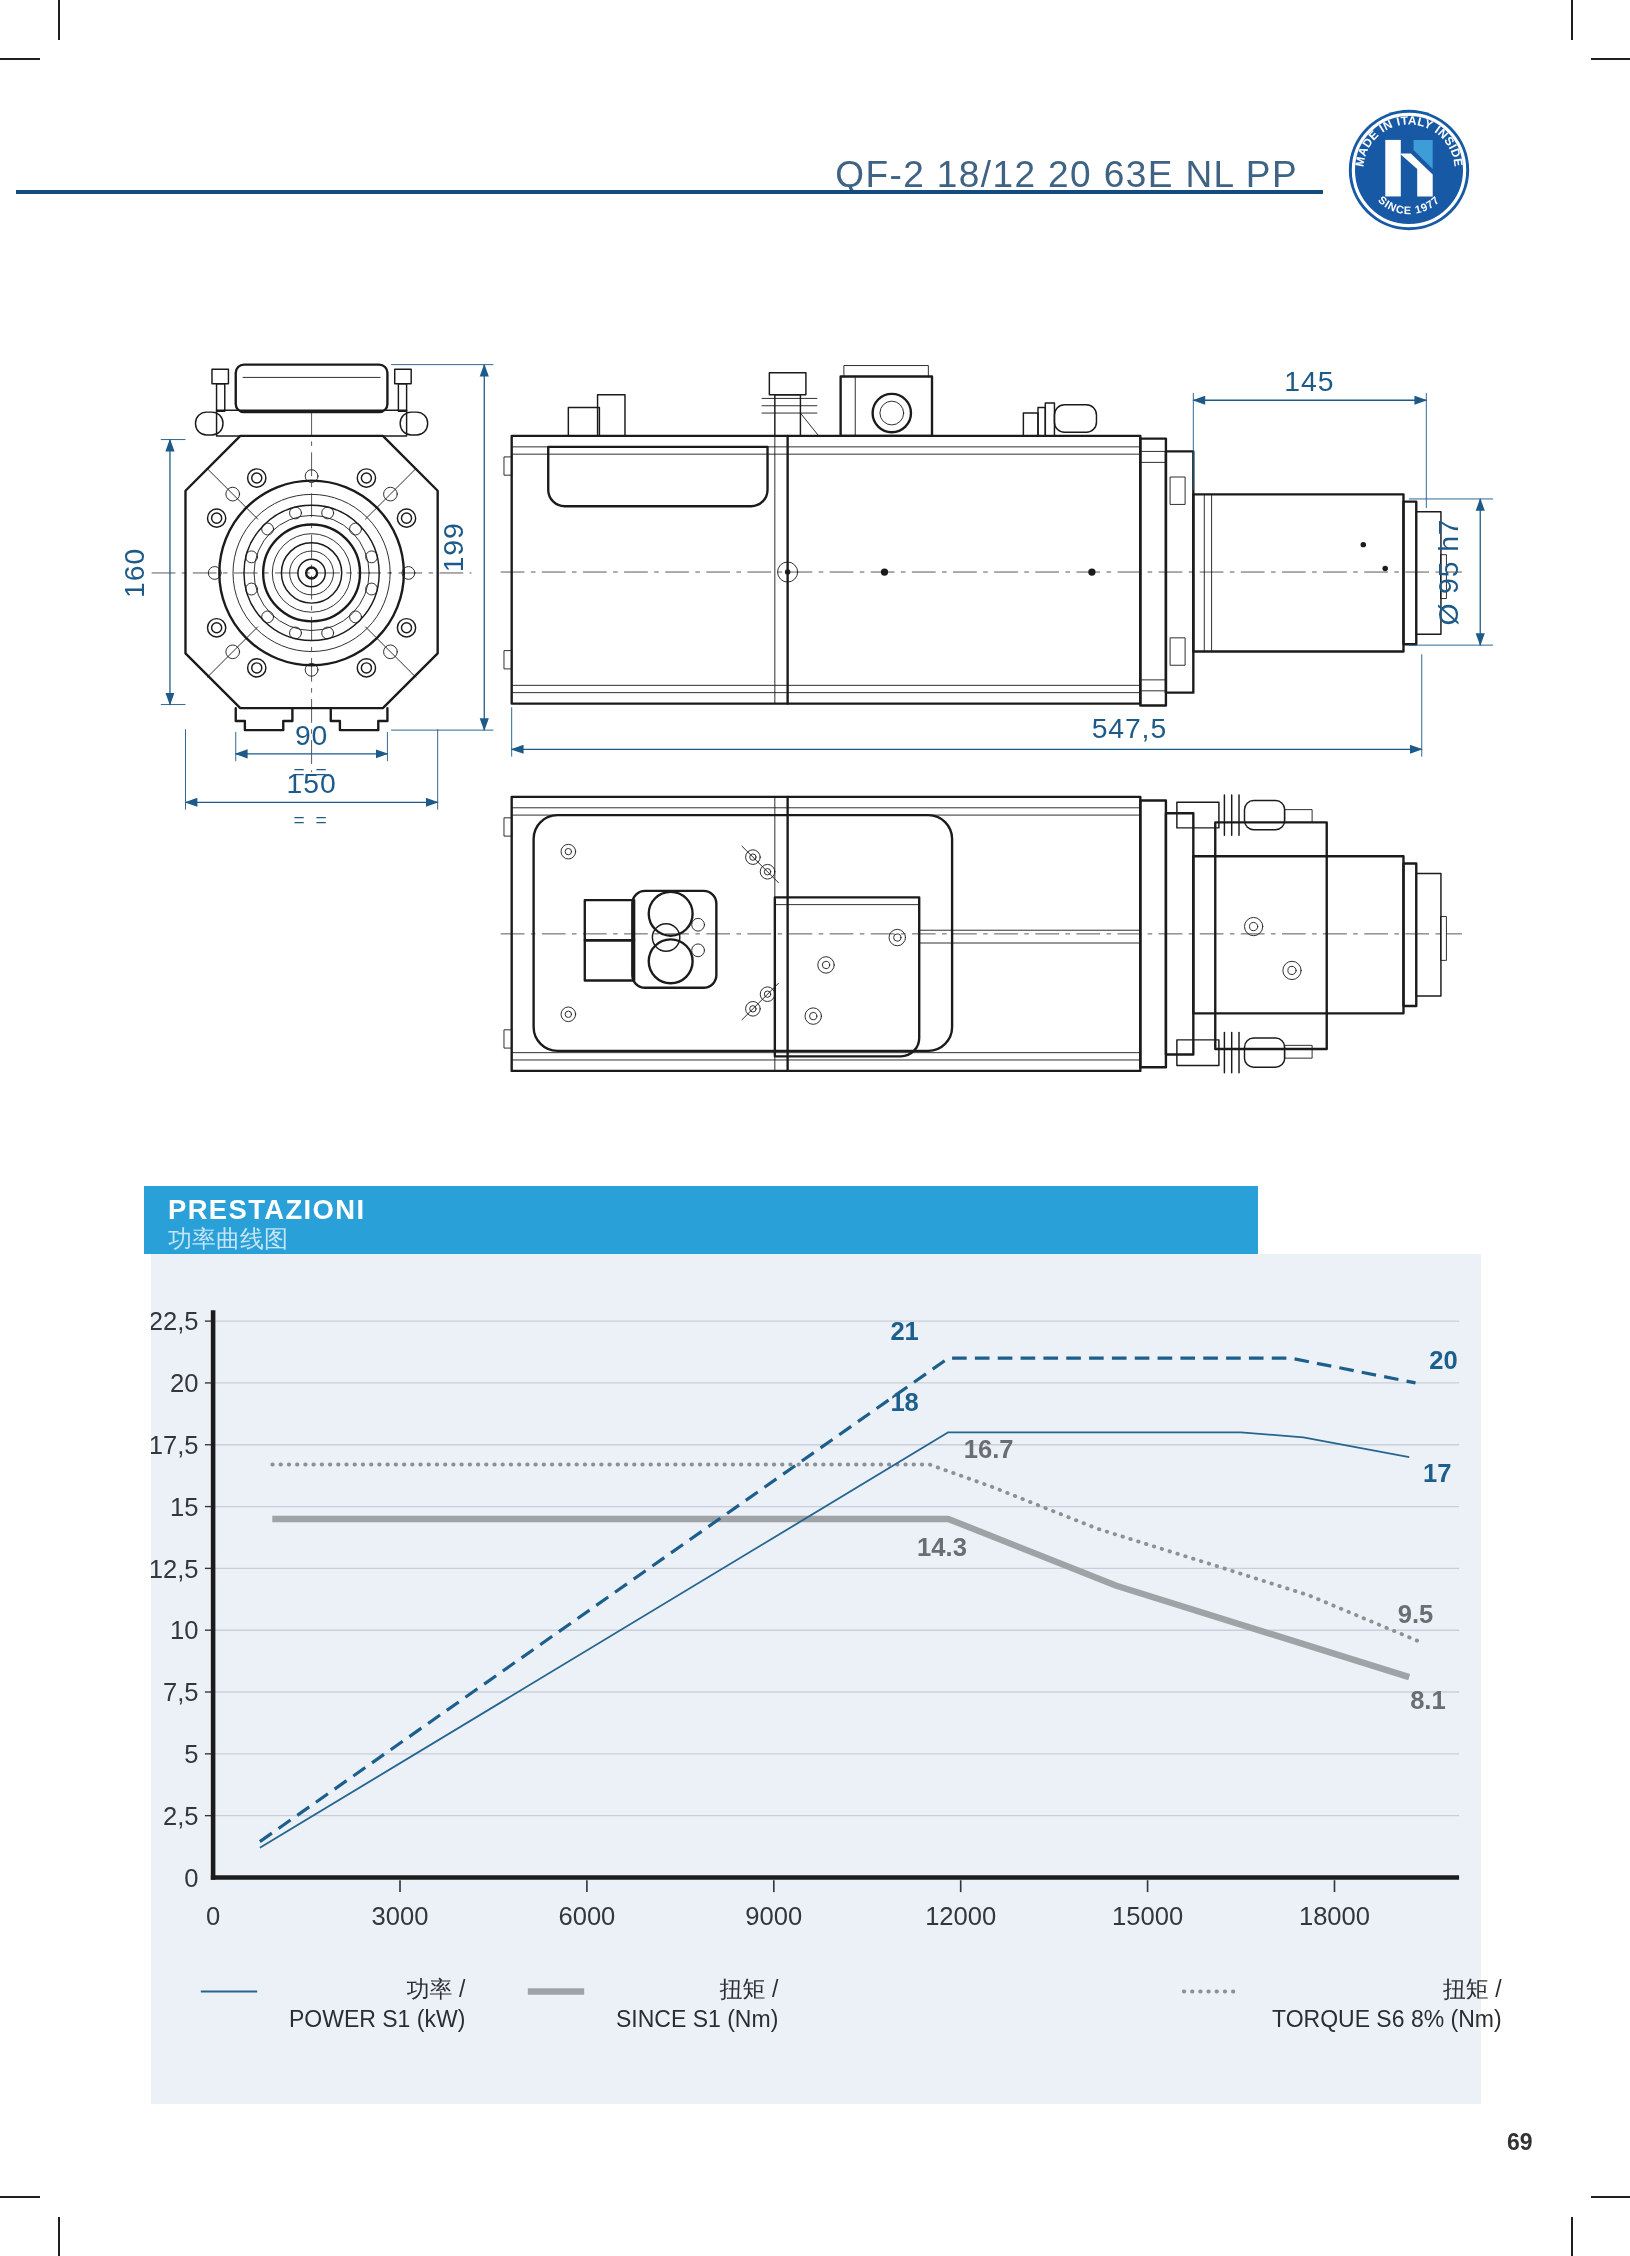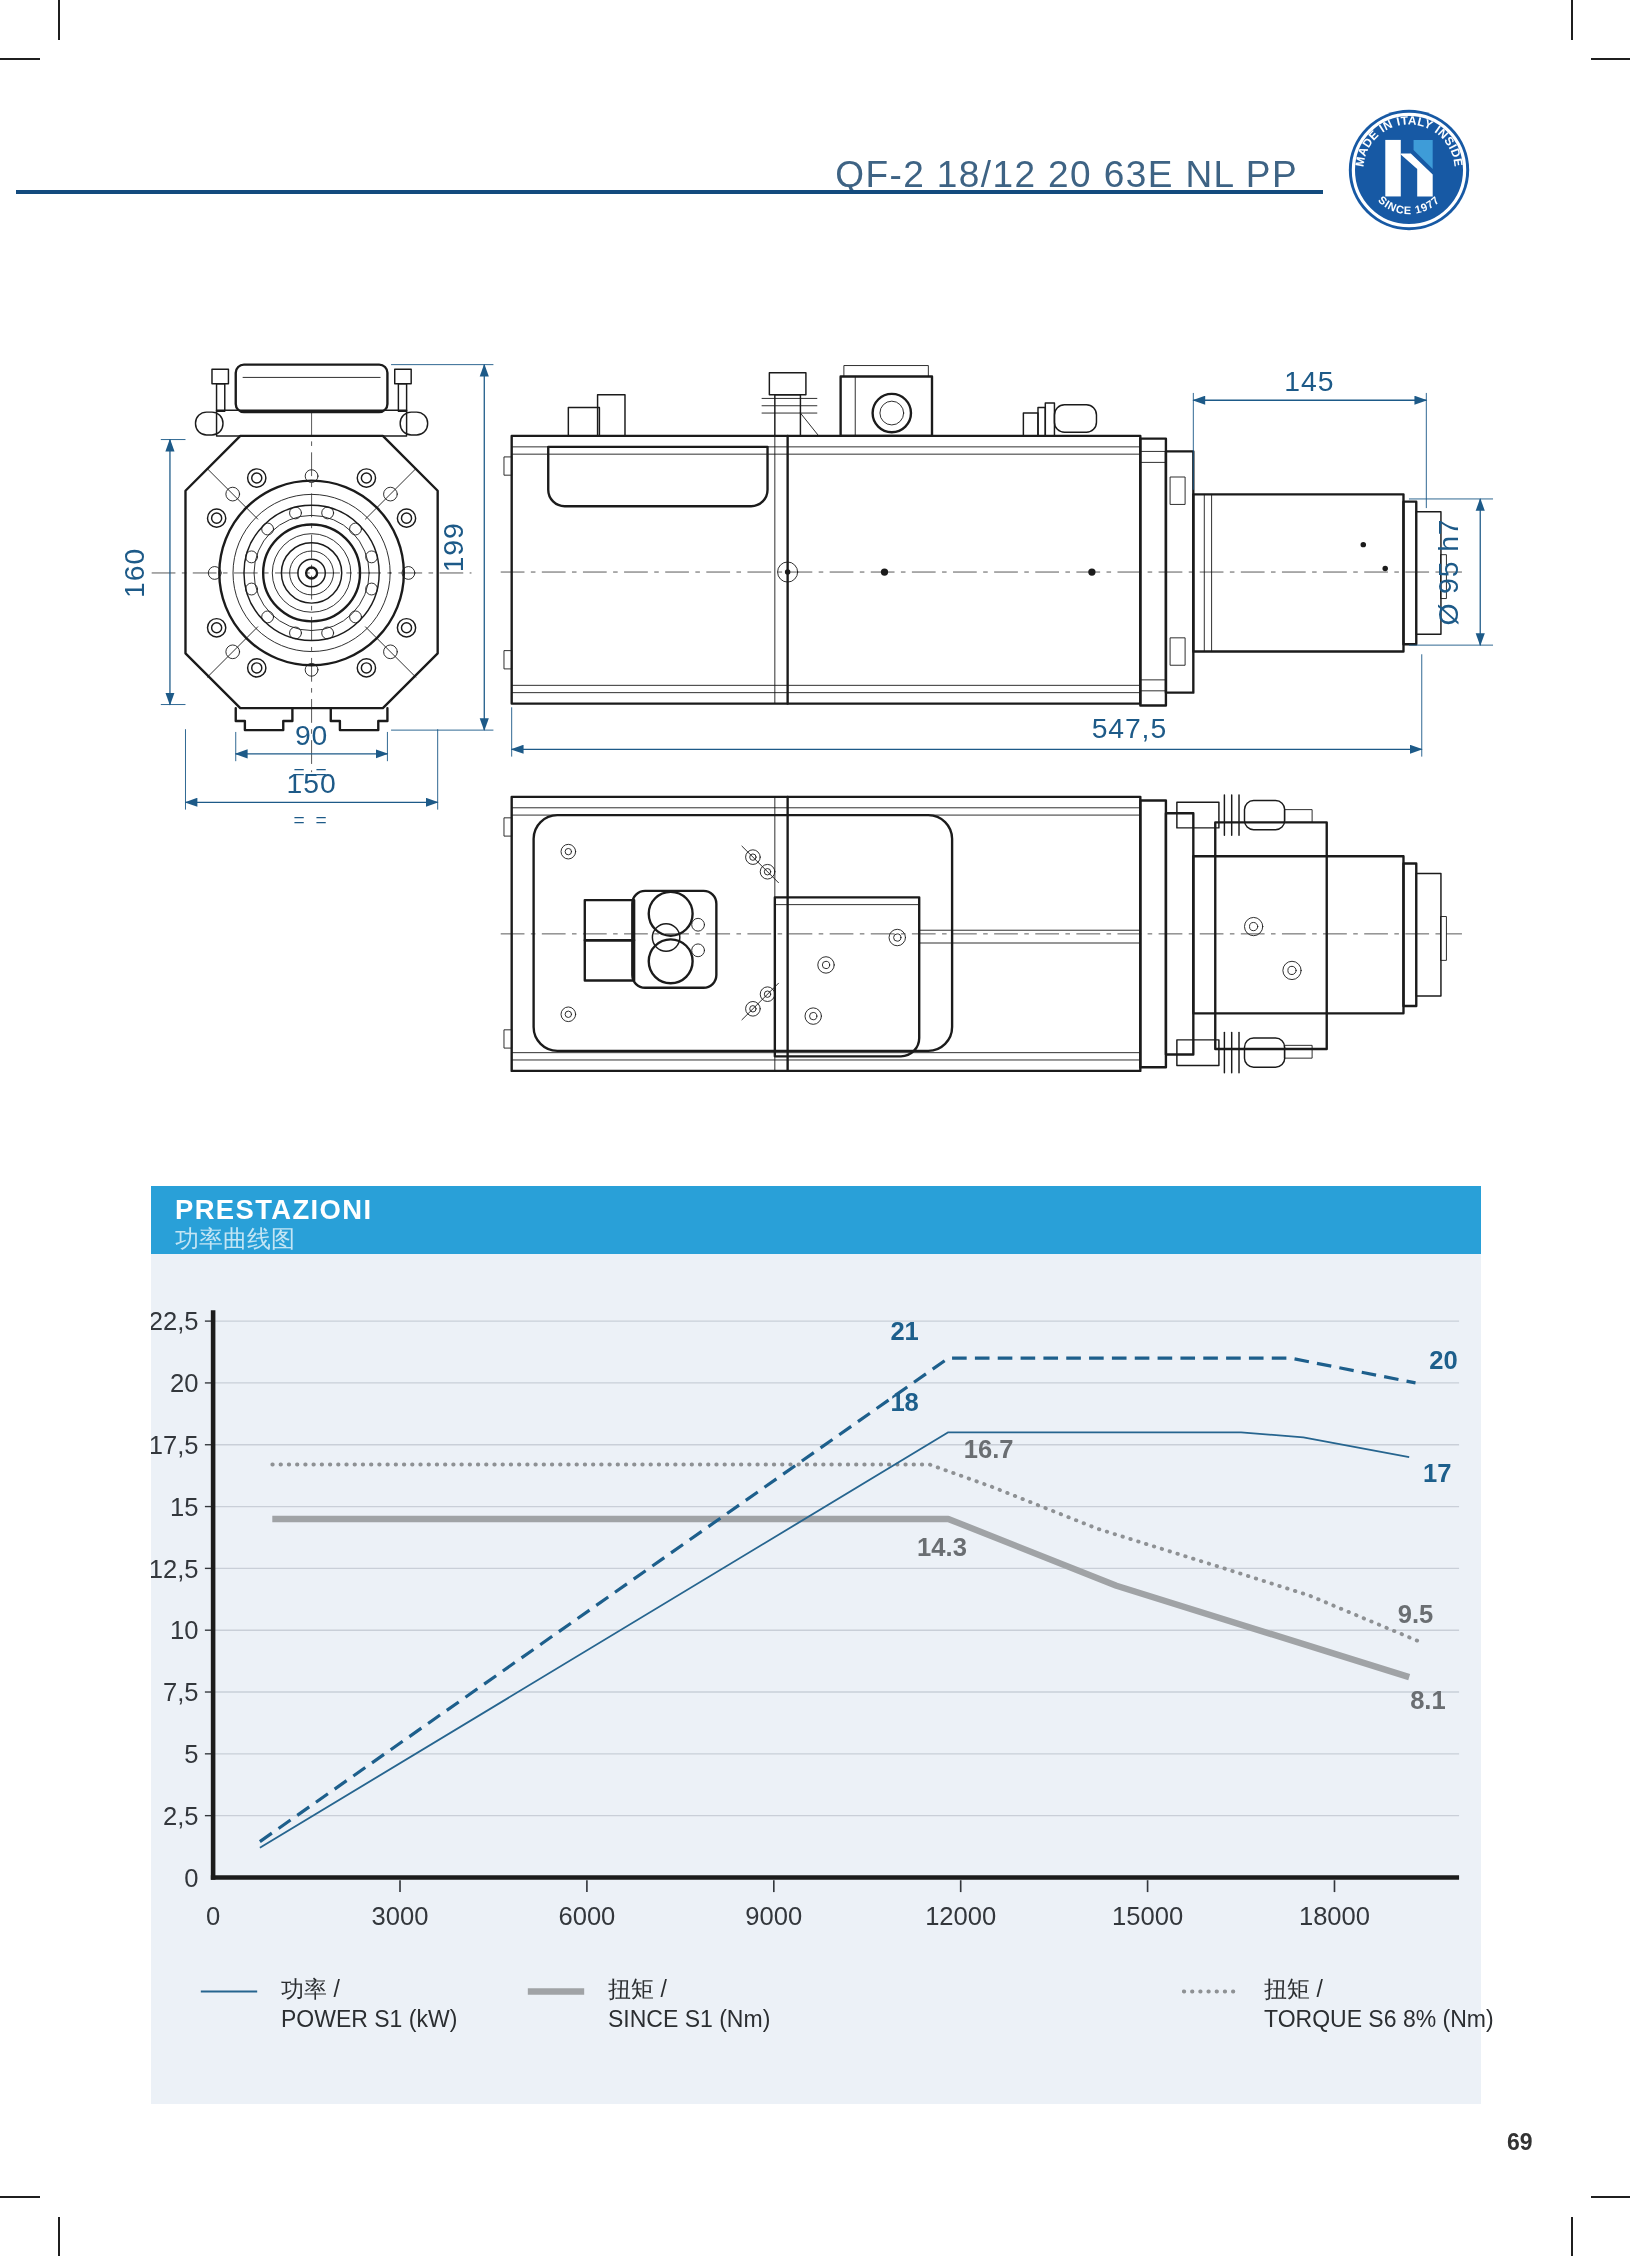--- a/index.html
+++ b/index.html
@@ -15,30 +15,30 @@
   .drawings{position:absolute;left:0;top:0;width:1631px;height:2257px;pointer-events:none;}
   .dw{stroke:#1b1b1b;fill:none;stroke-width:1.6;stroke-linejoin:round;stroke-linecap:round;}
   .w2{stroke-width:2.6;}
   .w1{stroke-width:1;}
   .cl{stroke:#4a4a4a;fill:none;stroke-width:1;stroke-dasharray:26 7 5 7;}
   .dim{stroke:#1D5A88;fill:none;stroke-width:1.4;}
   .ext{stroke:#1D5A88;fill:none;stroke-width:1;}
   .dimtxt{fill:#1D5A88;font-size:31px;font-weight:400;letter-spacing:1px;}
   .eqtxt{fill:#1D5A88;font-size:21px;font-weight:400;letter-spacing:3px;}
   
-  .chart-band{position:absolute;left:151px;top:1186px;width:1330px;height:68px;background:#29A0D8;}
+  .chart-band{position:absolute;left:144px;top:1186px;width:1114px;height:68px;background:#29A0D8;}
   .chart-band .t1{position:absolute;left:24px;top:8.2px;font-size:27.4px;font-weight:700;
         letter-spacing:1.4px;color:#ffffff;}
   .chart-band .t2{position:absolute;left:24px;top:37px;font-size:24px;font-weight:300;
         color:rgba(255,255,255,0.72);}
   .chart-panel{position:absolute;left:151px;top:1254px;width:1330px;height:850px;background:#ECF1F7;}
   .chart-plot{position:absolute;left:0;top:16.4px;width:1330px;height:676px;}
   .axis-label{fill:#33373C;font-size:28px;font-weight:300;font-family:"Liberation Sans",sans-serif;}
   .annot{font-size:28px;font-weight:600;font-family:"Liberation Sans",sans-serif;}
-  .legend-item{position:absolute;display:flex;gap:22px;color:#2B2E31;}
+  .legend-item{position:absolute;display:flex;gap:30px;color:#2B2E31;text-align:right;}
   .legend-item .sample{margin-top:12px;flex:0 0 auto;}
   .legend-item .lab{font-size:23px;line-height:1.32;white-space:nowrap;}
   .page-num{position:absolute;left:1507px;top:2129px;font-size:23px;font-weight:600;color:#333;}
 </style>
 </head>
 <body>
 
 <div class="page">
 
   <div class="crop" style="left:58px;top:0;width:1.8px;height:40px;"></div>

